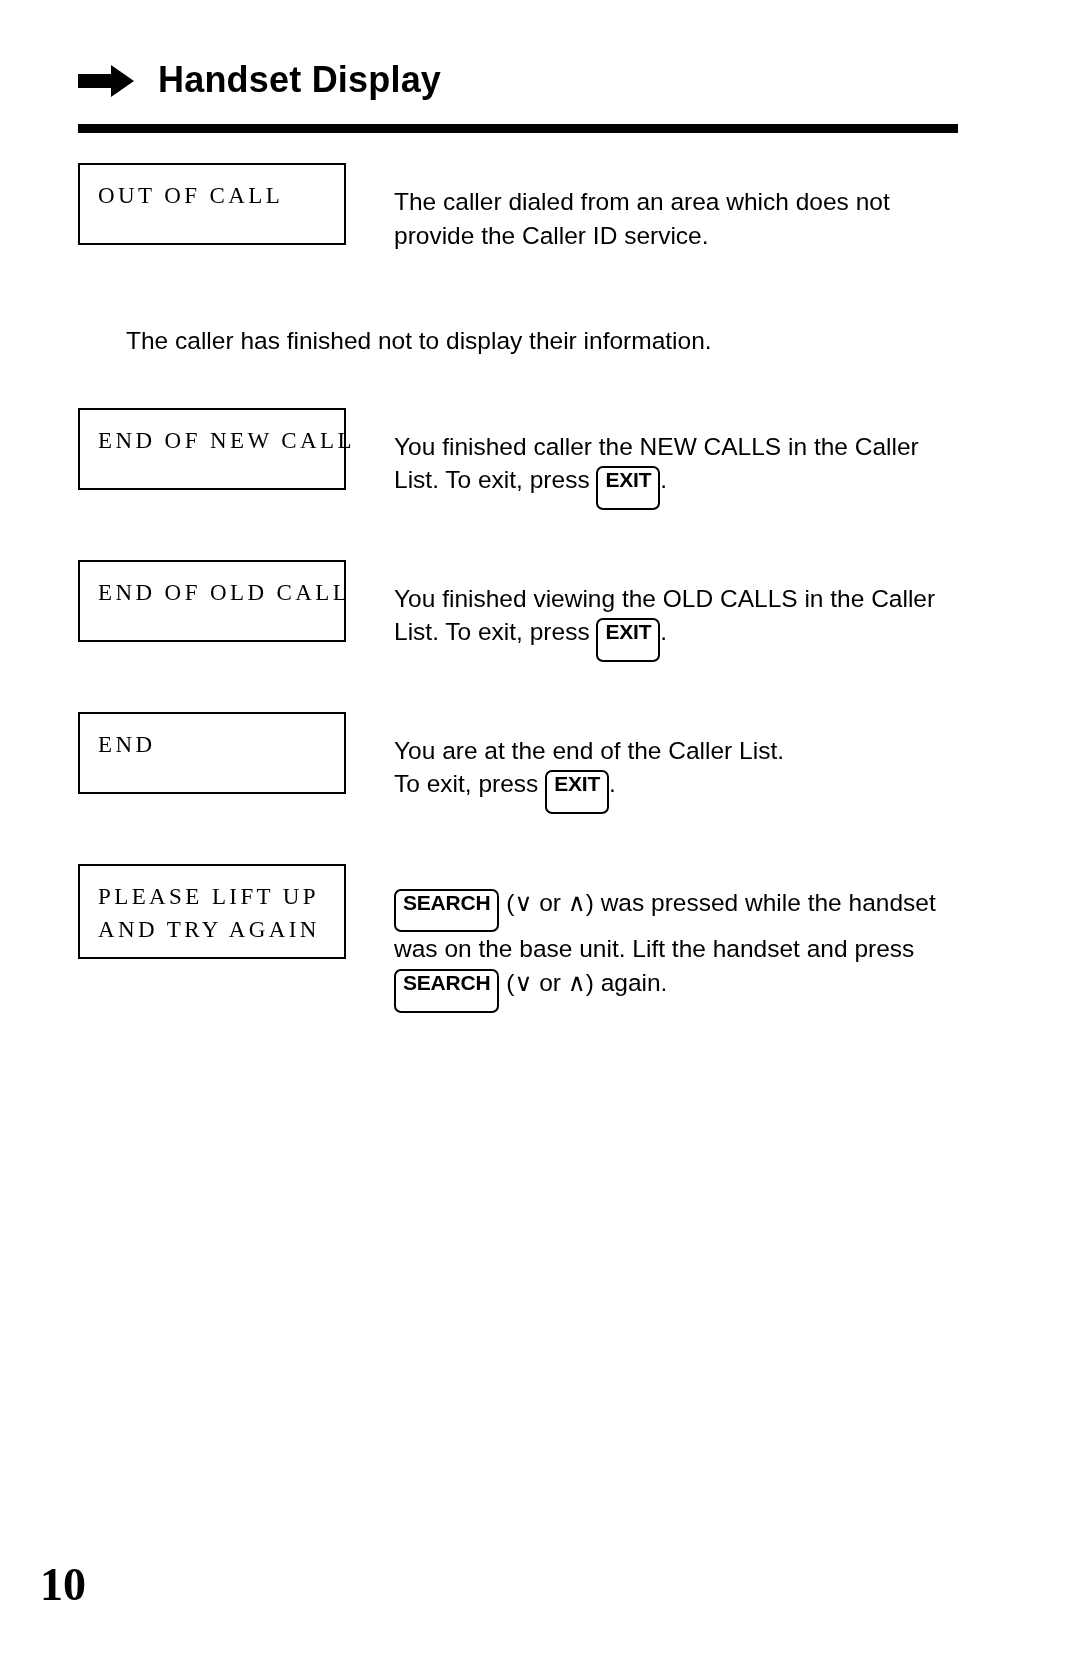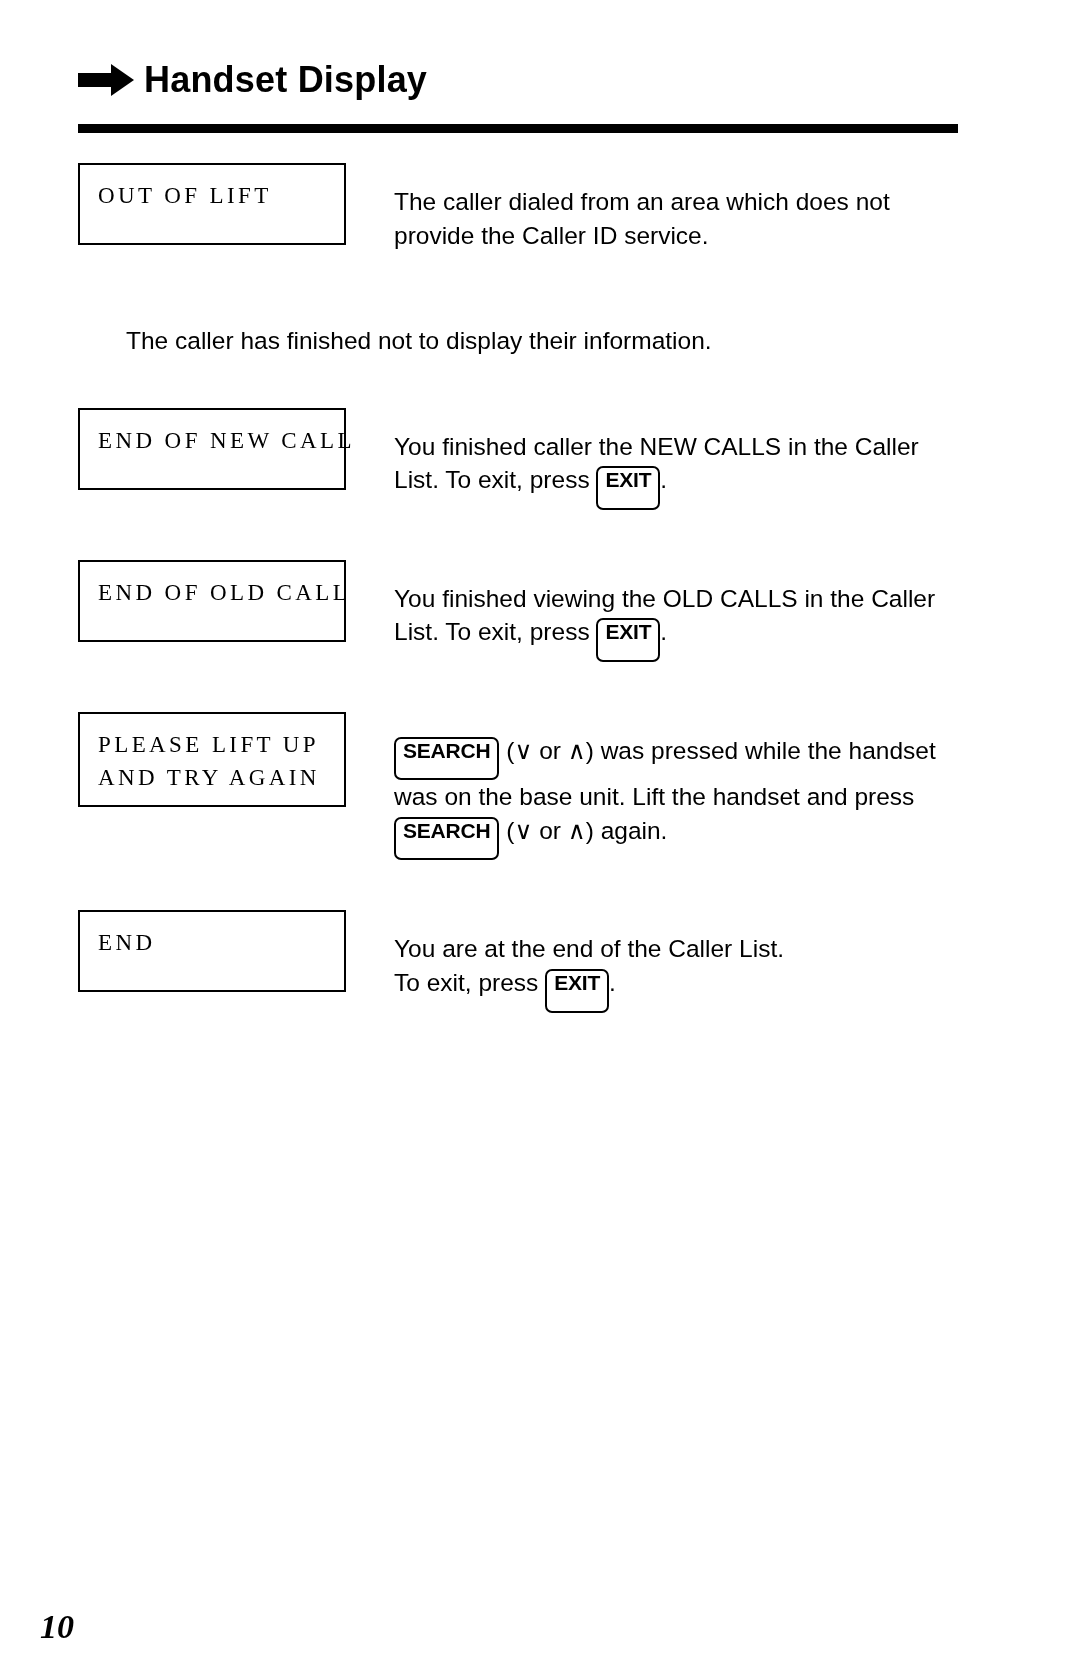--- a/index.html
+++ b/index.html
@@ -21,22 +21,22 @@
     inset: 0;
   }
 
   
   .header {
     position: absolute;
     left: 78px;
     top: 62px;
     width: 880px;
     display: flex;
-    align-items: center;
-    gap: 10px;
+    align-items: flex-end;
+    gap: 24px;
   }
   .arrow-icon {
     width: 56px;
     height: 34px;
     display: block;
     flex: none;
   }
   .header-title {
     font-size: 36px;
     font-weight: bold;
@@ -106,44 +106,42 @@
     vertical-align: 1px;
     white-space: nowrap;
   }
 
   
   .page-number {
     position: absolute;
     left: 40px;
     top: 1562px;
     font-family: "Liberation Serif", serif;
-    font-style: italic;
     font-weight: bold;
-    font-size: 34px;
+    font-size: 46px;
     line-height: 1;
-    margin-top: 48px;
   }
 </style>
 </head>
 <body>
 
 <div class="page">
 
   <div class="header">
     <svg class="arrow-icon" viewBox="0 0 56 34" aria-hidden="true">
       <path d="M0 10 L33 10 L33 1 L56 17 L33 33 L33 24 L0 24 Z" fill="#000000"></path>
     </svg>
     <div class="header-title">Handset Display</div>
   </div>
   <div class="header-rule"></div>
 
   <div class="rows" id="rows-container">
       <div class="row">
         <div class="lcd">
-          <div class="lcd-line">OUT OF LIFT</div>
+          <div class="lcd-line">OUT OF CALL</div>
         </div>
         <div class="desc">
           <p><span>The caller dialed from an area which does not provide the Caller ID service.</span></p>
         </div>
       </div>
       <div class="row">
         <div class="desc">
           <p><span>The caller has finished not to display their information.</span></p>
         </div>
       </div>
@@ -158,32 +156,32 @@
       <div class="row">
         <div class="lcd">
           <div class="lcd-line">END OF OLD CALL</div>
         </div>
         <div class="desc">
           <p><span>You finished viewing the OLD CALLS in the Caller List. To exit, press </span><span class="keycap">EXIT</span><span>.</span></p>
         </div>
       </div>
       <div class="row">
         <div class="lcd">
+          <div class="lcd-line">END</div>
+        </div>
+        <div class="desc">
+          <p><span>You are at the end of the Caller List.</span><br><span>To exit, press </span><span class="keycap">EXIT</span><span>.</span></p>
+        </div>
+      </div>
+      <div class="row">
+        <div class="lcd">
           <div class="lcd-line">PLEASE LIFT UP</div>
           <div class="lcd-line">AND TRY AGAIN</div>
         </div>
         <div class="desc">
           <p><span class="keycap">SEARCH</span><span> (∨ or ∧) was pressed while the handset was on the base unit. Lift the handset and press </span><span class="keycap">SEARCH</span><span> (∨ or ∧) again.</span></p>
-        </div>
-      </div>
-      <div class="row">
-        <div class="lcd">
-          <div class="lcd-line">END</div>
-        </div>
-        <div class="desc">
-          <p><span>You are at the end of the Caller List.</span><br><span>To exit, press </span><span class="keycap">EXIT</span><span>.</span></p>
         </div>
       </div>
     </div>
 
   <div class="page-number">10</div>
 
 </div>
 
 </body></html>

